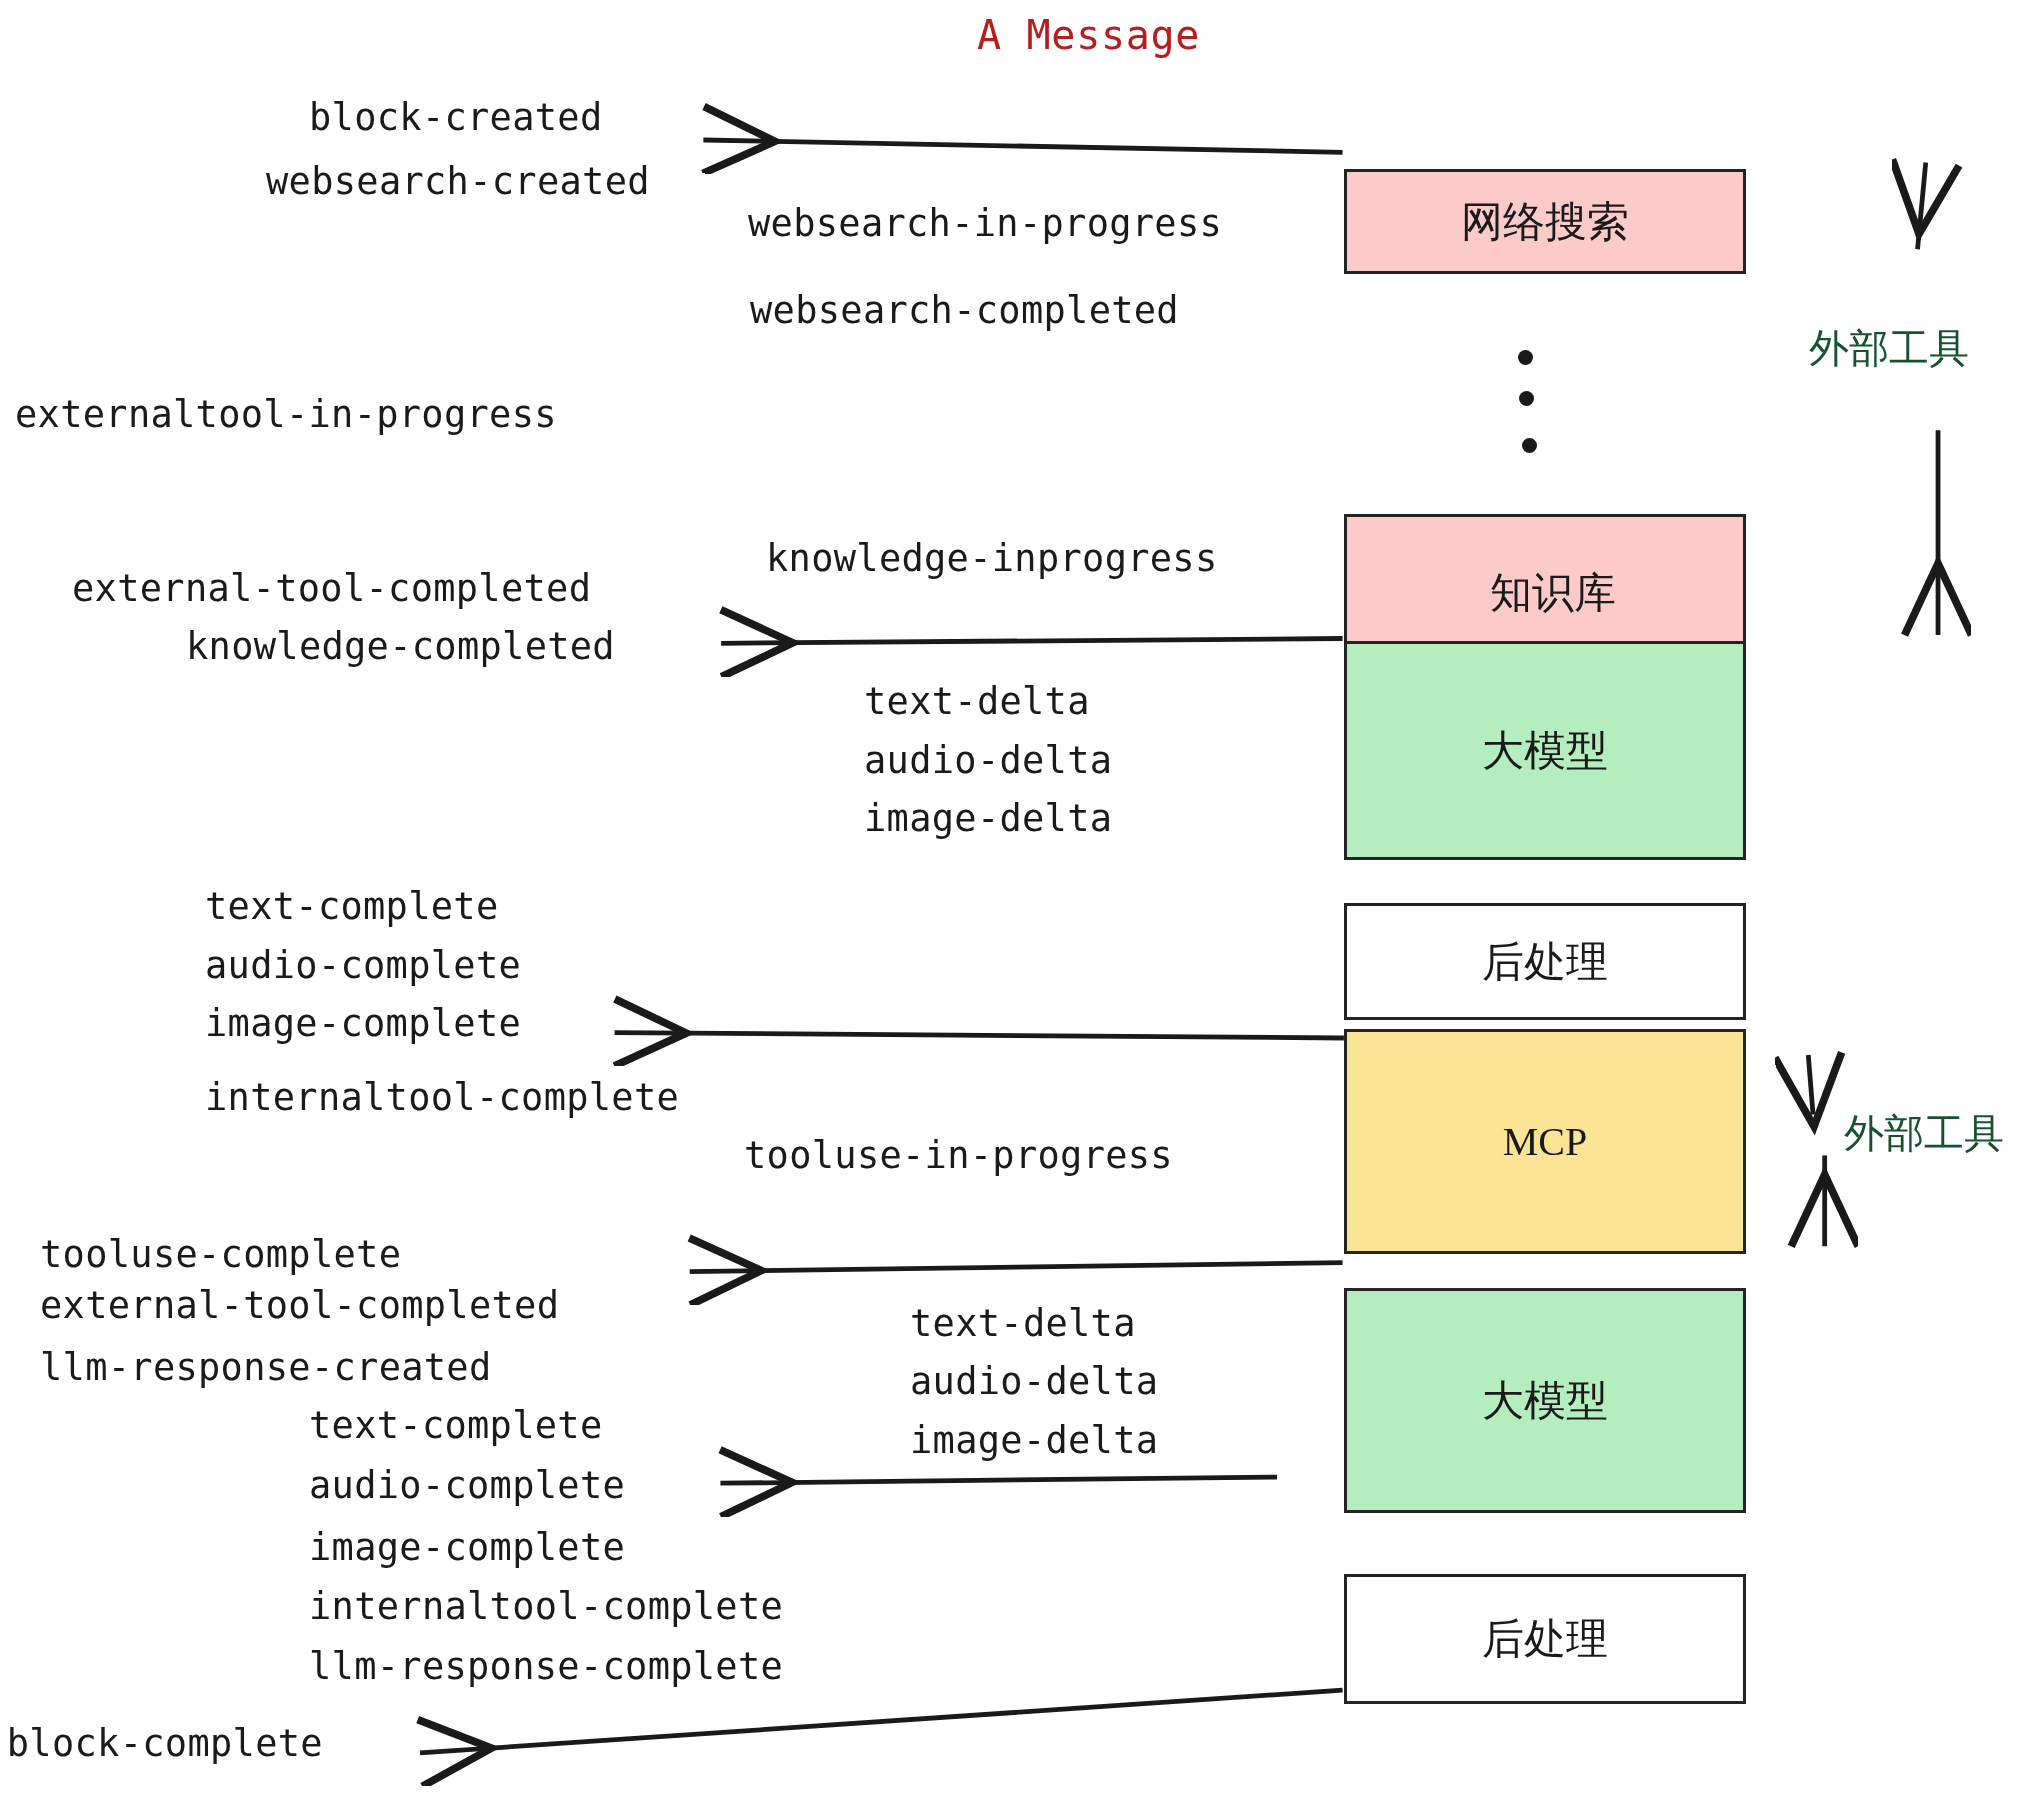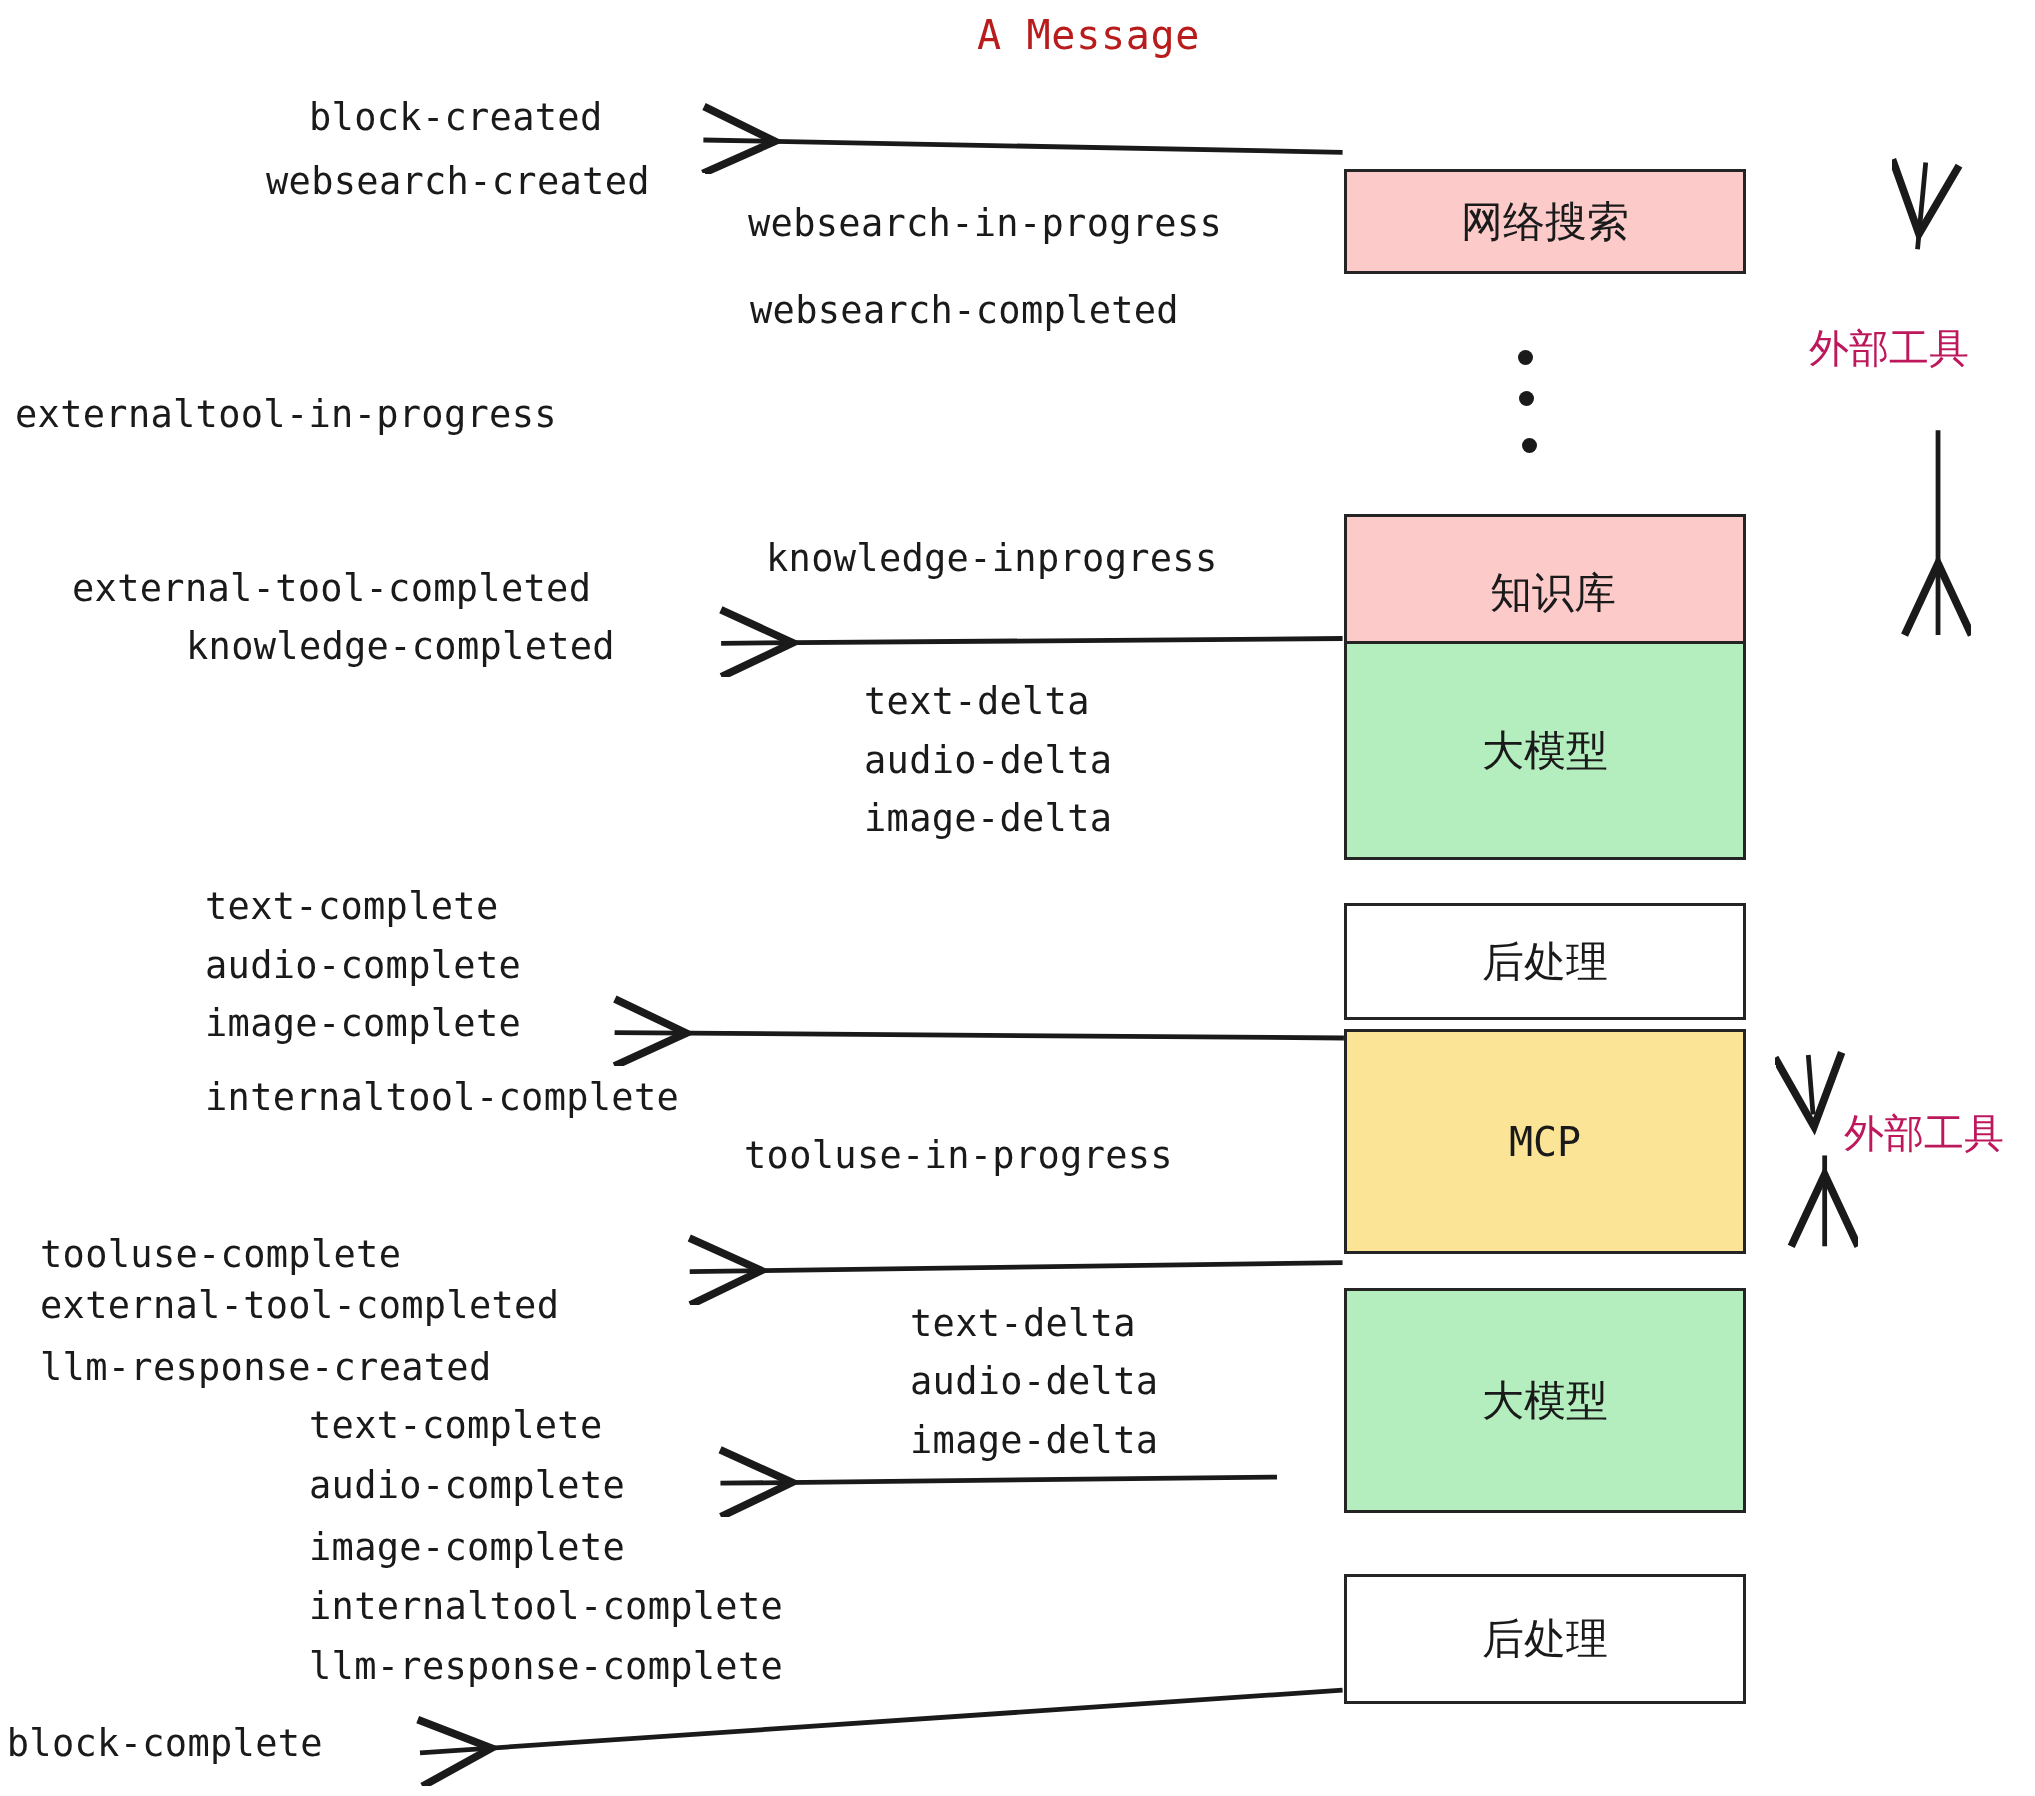--- a/index.html
+++ b/index.html
@@ -55,21 +55,21 @@
   }
   .node.mono {
     font-family: "DejaVu Sans Mono", "Liberation Mono", monospace;
     font-size: 40px;
   }
   
   .side-label {
     position: absolute;
     font-family: "DejaVu Sans", "Liberation Sans", sans-serif;
     font-size: 40px;
-    color: #be185d;
+    color: #14532d;
     white-space: nowrap;
   }
   
   .dot {
     position: absolute;
     width: 15px;
     height: 15px;
     border-radius: 50%;
     background: #1a1a1a;
   }
@@ -143,21 +143,21 @@
   </div>
 
   <div class="node" style="left:1344px; top:641px; width:402px; height:219px; background:#B4EDBE;">
     <span>大模型</span>
   </div>
 
   <div class="node" style="left:1344px; top:903px; width:402px; height:117px; background:#FFFFFF;">
     <span>后处理</span>
   </div>
 
-  <div class="node mono" style="left:1344px; top:1029px; width:402px; height:225px; background:#FBE495;">
+  <div class="node mono" style="left:1344px; top:1029px; width:402px; height:225px; background:#FBE495;font-family:Liberation Serif, serif;">
     <span>MCP</span>
   </div>
 
   <div class="node" style="left:1344px; top:1288px; width:402px; height:225px; background:#B4EDBE;">
     <span>大模型</span>
   </div>
 
   <div class="node" style="left:1344px; top:1574px; width:402px; height:130px; background:#FFFFFF;">
     <span>后处理</span>
   </div>

